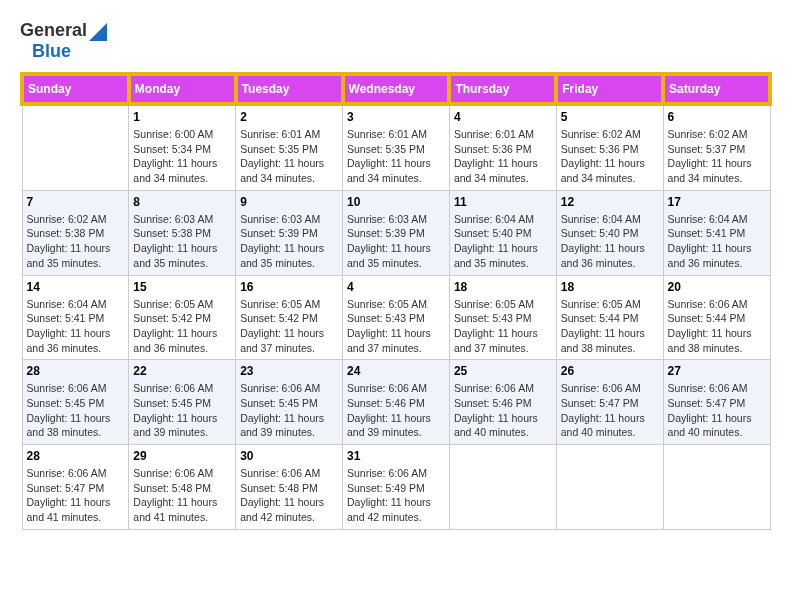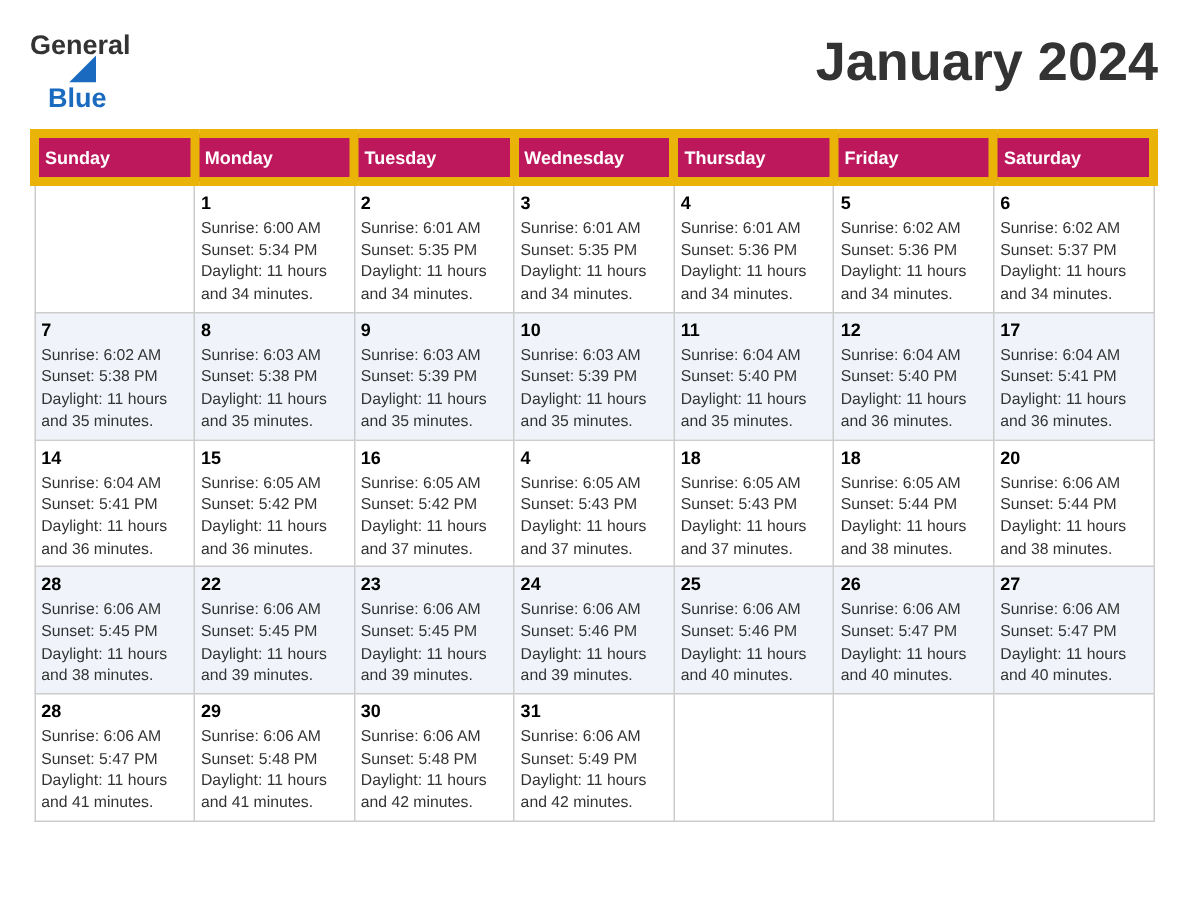--- a/index.html
+++ b/index.html
@@ -45,26 +45,26 @@
     .location {
       font-size: 15px;
       color: #333;
     }
     .calendar {
       width: 100%;
       border-collapse: collapse;
       font-size: 11px;
     }
     .calendar th {
-      background: #be185d;
+      background: #d946ef;
       color: #fff;
       padding: 6px 4px;
       text-align: left;
       font-size: 12px;
-      border: 6px solid #eab308;
+      border: 4px solid #eab308;
     }
     .calendar td {
       border: 1px solid #ccc;
       vertical-align: top;
       padding: 4px;
       width: 107px;
       min-height: 80px;
     }
     .day-number {
       font-weight: bold;
@@ -86,31 +86,30 @@
     .row-normal td {
       background: #fff;
     }
   </style>
 </head>
 <body>
 
 <div class="header">
   <div class="logo">
     <div class="logo-text">
-      <span style="display:flex;align-items:center;flex-direction:column;">
+      <span style="display:flex;align-items:flex-end;">
         <span class="logo-general">General</span>
         <svg class="logo-icon" viewBox="0 0 20 20">
           <polygon points="0,20 20,0 20,20" fill="#1a6bbf"></polygon>
         </svg>
       </span>
       <span class="logo-blue">Blue</span>
     </div>
   </div>
   <div class="title-block">
-    <div class="month-title">January 2024</div>
   </div>
 </div>
 
 <table class="calendar">
   <thead>
     <tr>
     <th>Sunday</th>
         <th>Monday</th>
         <th>Tuesday</th>
         <th>Wednesday</th>

